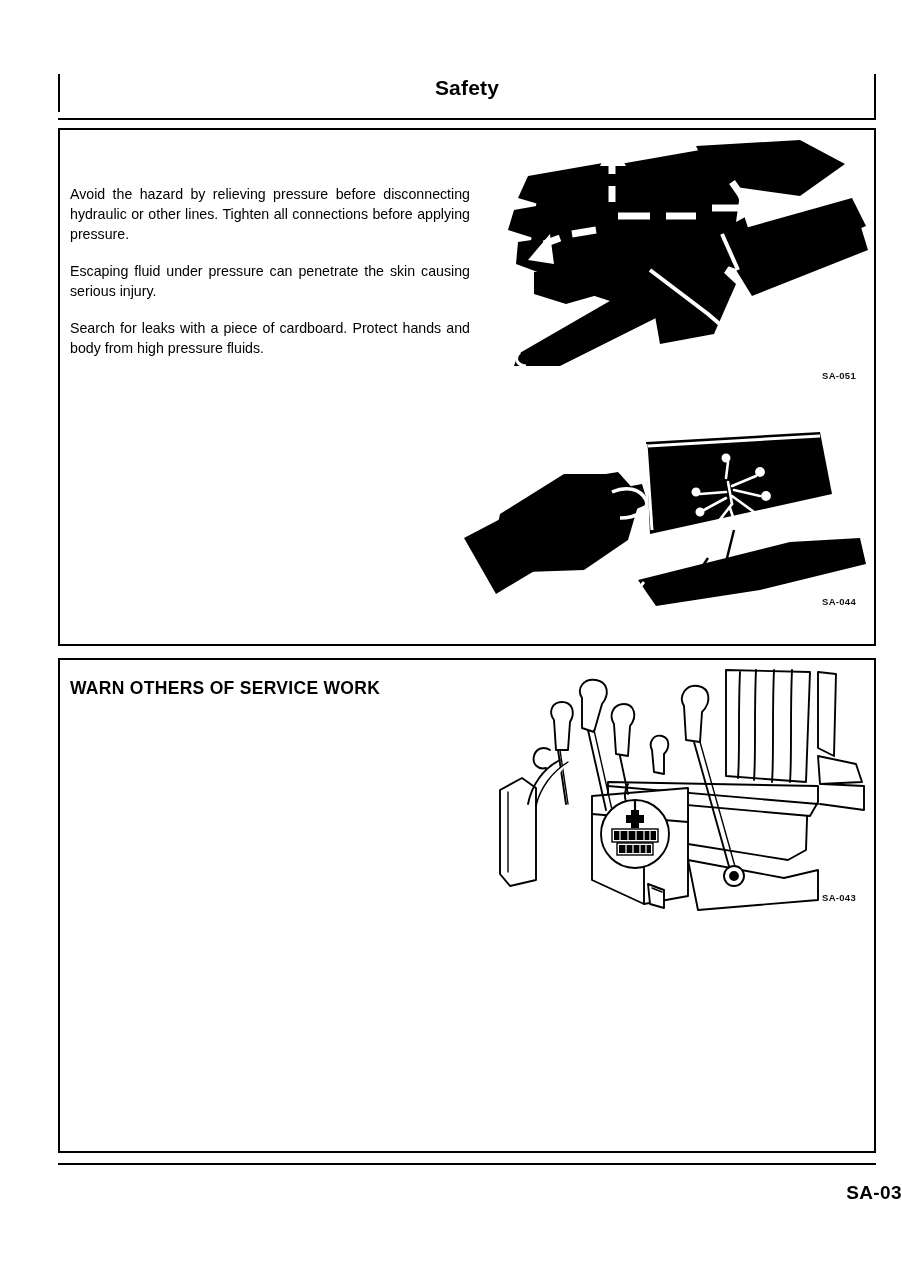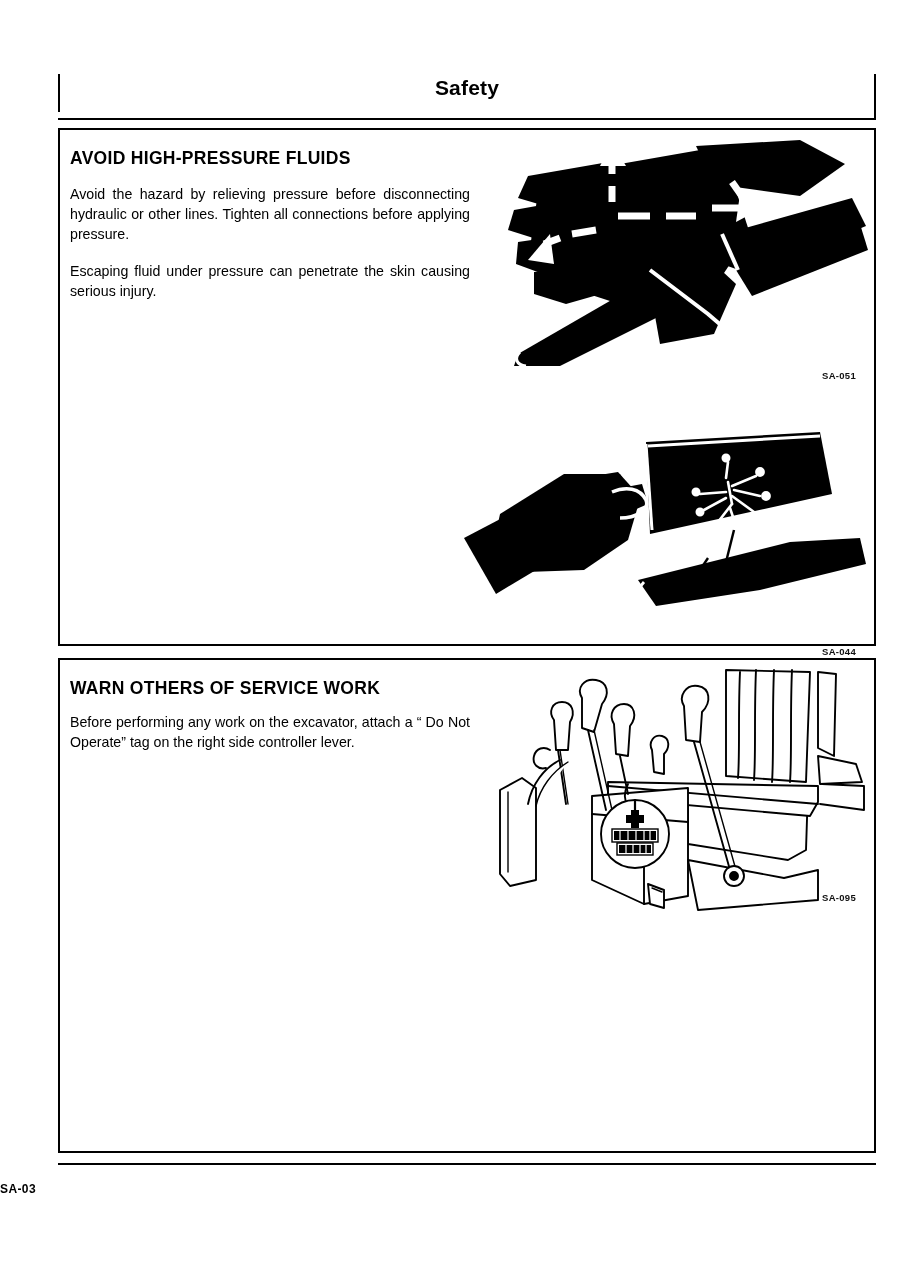--- a/index.html
+++ b/index.html
@@ -130,45 +130,45 @@
     top: 1163px;
     width: 818px;
     height: 2px;
     background: #000;
   }
   .footer-page {
     position: absolute;
     left: 0;
     top: 1182px;
     width: 902px;
-    text-align: left;
-    font-size: 12px;
+    text-align: right;
+    font-size: 19px;
     font-weight: bold;
     letter-spacing: 0.4px;
   }
 </style>
 </head>
 <body>
 
 <div class="page">
 
   <div class="header">
     <div class="header-tick"></div>
     <div class="header-tick-right"></div>
     <div class="header-title">Safety</div>
     <div class="header-rule"></div>
   </div>
 
   <div class="section-box" id="section-1">
 
-    <div class="sec-title" id="sec1-title">AVOID HIGH-PRESSURE FLUIDS</div>
 
     <div class="body-col" id="sec1-body">
       <p class="para">Avoid the hazard by relieving pressure before disconnecting hydraulic or other lines. Tighten all connections before applying pressure.</p>
       <p class="para">Escaping fluid under pressure can penetrate the skin causing serious injury.</p>
+      <p class="para">Search for leaks with a piece of cardboard. Protect hands and body from high pressure fluids.</p>
     </div>
 
     <div class="figure" style="left:440px; top:8px;">
       <svg width="370" height="230" viewBox="0 0 370 230" xmlns="http://www.w3.org/2000/svg">
         <g fill="#000">
 
           <path d="M196 8 L300 2 L345 26 L300 58 L214 46 Z"></path>
 
           <path d="M40 40 L200 12 L232 40 L250 96 L214 150 L150 176 L70 150 L30 110 Z"></path>
 
@@ -285,29 +285,28 @@
         <g stroke="#000" fill="none" stroke-width="2.4">
           <path d="M274 100 L262 148"></path>
           <path d="M248 128 L240 140"></path>
           <path d="M256 140 L246 152"></path>
           <path d="M270 142 L282 152"></path>
           <path d="M274 136 L288 142"></path>
         </g>
       </svg>
     </div>
 
-    <div class="fig-caption" style="left:762px; top:516px;">SA-044</div>
+    <div class="fig-caption" style="left:762px; top:466px;">SA-044</div>
   </div>
 
   <div class="section-box" id="section-2">
 
     <div class="sec-title" id="sec2-title">WARN OTHERS OF SERVICE WORK</div>
 
     <div class="body-col" id="sec2-body">
-      <p class="para">Before performing any work on the excavator, attach a “ Do Not Operate” tag on the right side controller lever.</p>
     </div>
 
     <div class="figure" style="left:428px; top:4px;">
       <svg width="380" height="250" viewBox="0 0 380 250" xmlns="http://www.w3.org/2000/svg">
         <g stroke="#000" fill="#fff" stroke-width="1.9" stroke-linejoin="round" stroke-linecap="round">
 
           <path d="M238 6 L238 112 L318 118 L322 8 Z"></path>
           <path d="M252 8 C 250 50, 252 88, 250 114"></path>
           <path d="M268 6 C 266 50, 268 90, 266 116"></path>
           <path d="M286 6 C 284 50, 286 92, 284 118"></path>
@@ -385,19 +384,19 @@
           <path d="M152 181 L152 189"></path>
           <path d="M158 181 L158 189"></path>
         </g>
         <g stroke="#000" stroke-width="1.4" fill="none">
           <rect x="124" y="165" width="46" height="13"></rect>
           <rect x="129" y="179" width="36" height="12"></rect>
         </g>
       </svg>
     </div>
 
-    <div class="fig-caption" style="left:762px; top:232px;">SA-095</div>
+    <div class="fig-caption" style="left:762px; top:232px;">SA-043</div>
   </div>
 
   <div class="bottom-rule"></div>
   <div class="footer-page">SA-03</div>
 
 </div>
 
 </body></html>

